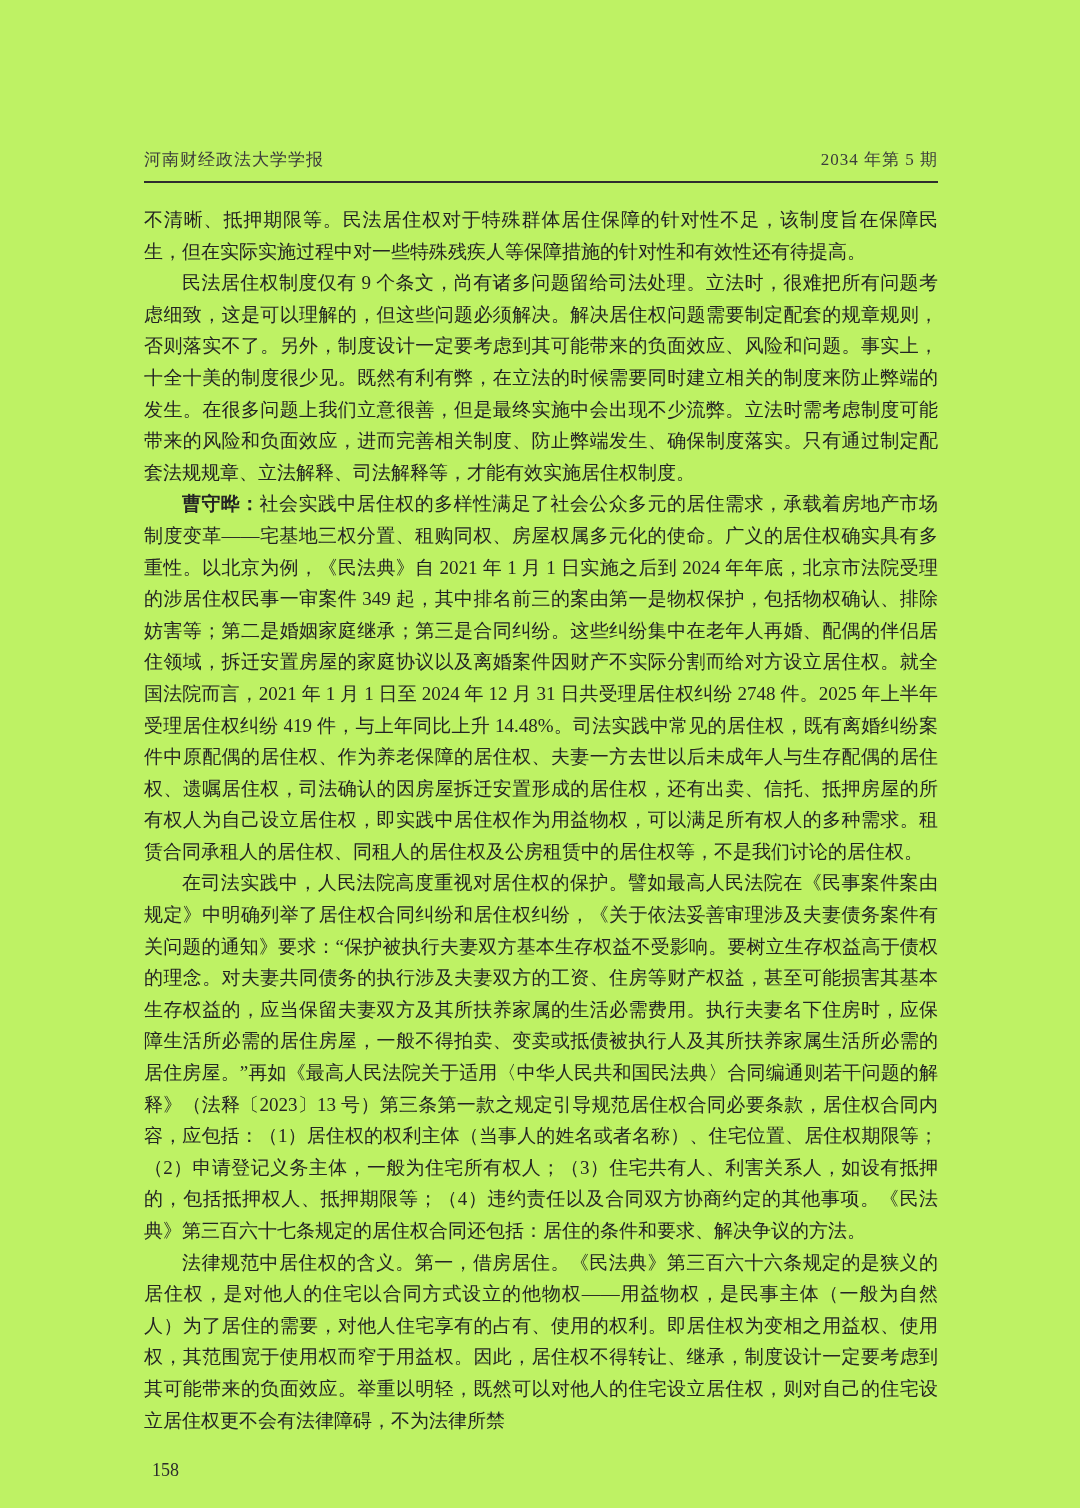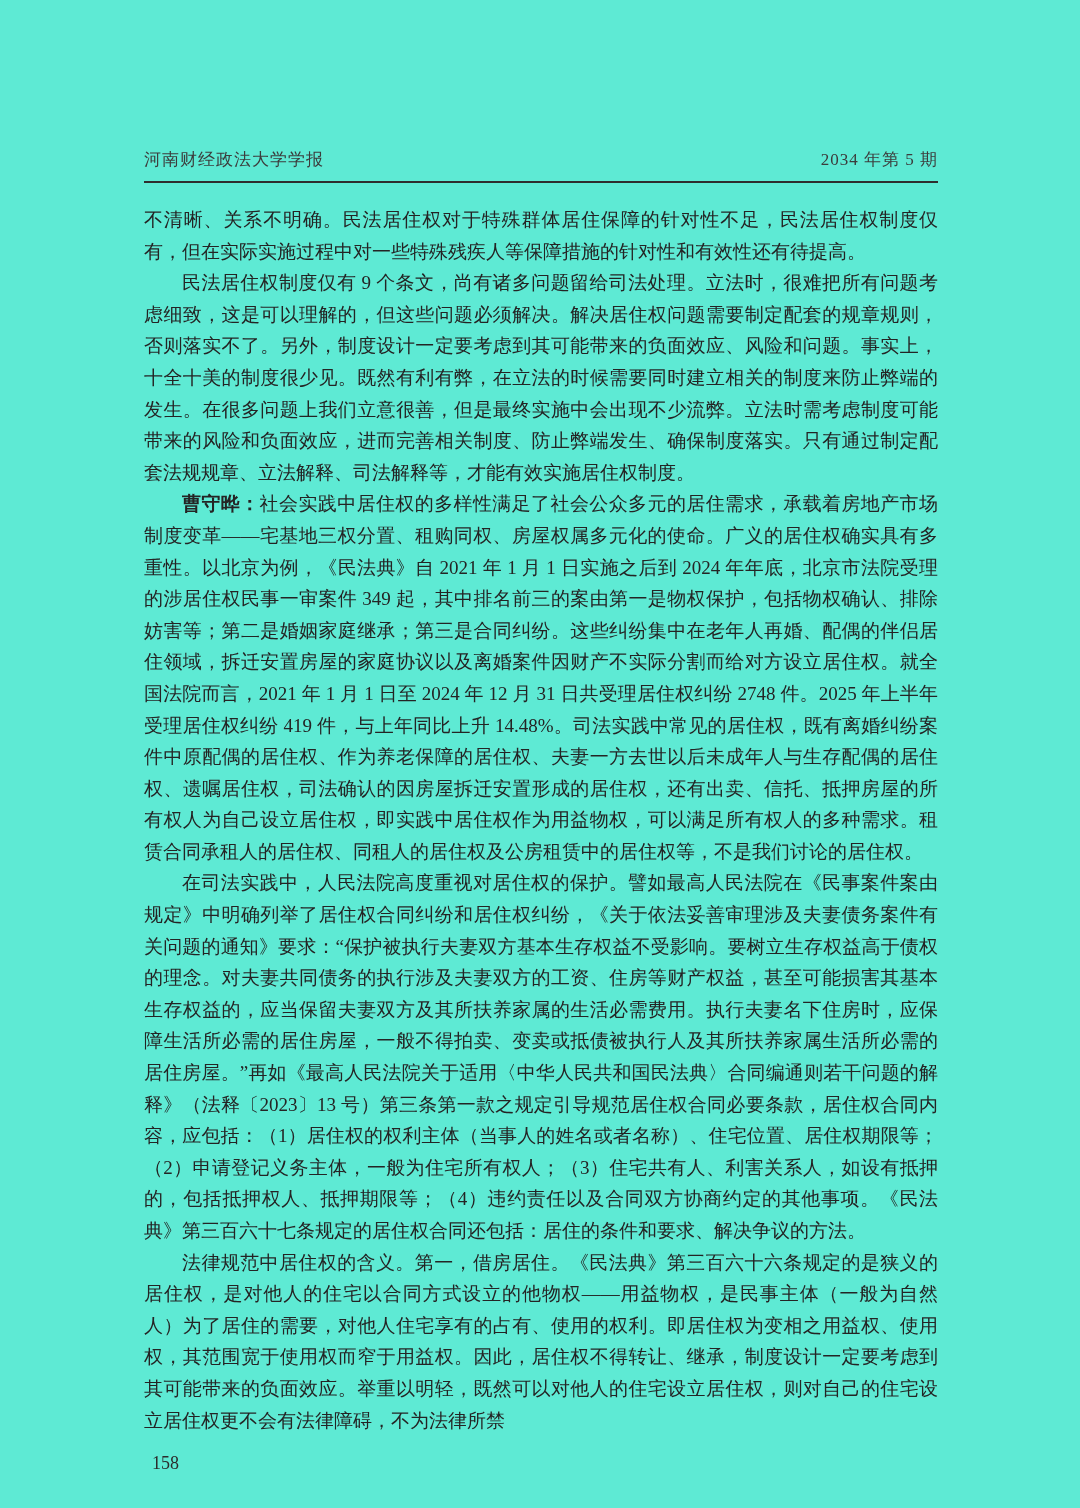--- a/index.html
+++ b/index.html
@@ -5,21 +5,21 @@
   html, body {
     margin: 0;
     padding: 0;
     background: #e8e8e8;
   }
   .page {
     position: relative;
     width: 1080px;
     height: 1508px;
     margin: 0 auto;
-    background: #5eead4;
+    background: #bef264;
     box-sizing: border-box;
     padding: 148px 142px 0 144px;
     font-family: "Liberation Serif", "DejaVu Serif", serif;
     color: #262626;
     overflow: hidden;
   }
   .page-header {
     display: flex;
     justify-content: space-between;
     align-items: flex-end;
@@ -43,21 +43,21 @@
     margin: 0;
     text-indent: 2em;
   }
   .para.no-indent {
     text-indent: 0;
   }
   .speaker {
     font-weight: bold;
   }
   .page-footer {
-    margin-top: 17px;
+    margin-top: 24px;
   }
   .page-number {
     display: inline-block;
     margin-left: 8px;
     font-size: 18px;
     color: #2c2c2c;
   }
 </style>
 </head>
 <body>
@@ -65,21 +65,21 @@
 <div class="page">
 
   <header class="page-header">
     <span class="journal-name">河南财经政法大学学报</span>
     <span class="issue-label">2034 年第 5 期</span>
   </header>
 
   <div class="header-rule"></div>
 
   <main class="content">
-    <p class="para no-indent">不清晰、关系不明确。民法居住权对于特殊群体居住保障的针对性不足，民法居住权制度仅有，但在实际实施过程中对一些特殊残疾人等保障措施的针对性和有效性还有待提高。</p>
+    <p class="para no-indent">不清晰、抵押期限等。民法居住权对于特殊群体居住保障的针对性不足，该制度旨在保障民生，但在实际实施过程中对一些特殊残疾人等保障措施的针对性和有效性还有待提高。</p>
 
     <p class="para">民法居住权制度仅有 9 个条文，尚有诸多问题留给司法处理。立法时，很难把所有问题考虑细致，这是可以理解的，但这些问题必须解决。解决居住权问题需要制定配套的规章规则，否则落实不了。另外，制度设计一定要考虑到其可能带来的负面效应、风险和问题。事实上，十全十美的制度很少见。既然有利有弊，在立法的时候需要同时建立相关的制度来防止弊端的发生。在很多问题上我们立意很善，但是最终实施中会出现不少流弊。立法时需考虑制度可能带来的风险和负面效应，进而完善相关制度、防止弊端发生、确保制度落实。只有通过制定配套法规规章、立法解释、司法解释等，才能有效实施居住权制度。</p>
 
     <p class="para"><span class="speaker">曹守晔：</span><span>社会实践中居住权的多样性满足了社会公众多元的居住需求，承载着房地产市场制度变革——宅基地三权分置、租购同权、房屋权属多元化的使命。广义的居住权确实具有多重性。以北京为例，《民法典》自 2021 年 1 月 1 日实施之后到 2024 年年底，北京市法院受理的涉居住权民事一审案件 349 起，其中排名前三的案由第一是物权保护，包括物权确认、排除妨害等；第二是婚姻家庭继承；第三是合同纠纷。这些纠纷集中在老年人再婚、配偶的伴侣居住领域，拆迁安置房屋的家庭协议以及离婚案件因财产不实际分割而给对方设立居住权。就全国法院而言，2021 年 1 月 1 日至 2024 年 12 月 31 日共受理居住权纠纷 2748 件。2025 年上半年受理居住权纠纷 419 件，与上年同比上升 14.48%。司法实践中常见的居住权，既有离婚纠纷案件中原配偶的居住权、作为养老保障的居住权、夫妻一方去世以后未成年人与生存配偶的居住权、遗嘱居住权，司法确认的因房屋拆迁安置形成的居住权，还有出卖、信托、抵押房屋的所有权人为自己设立居住权，即实践中居住权作为用益物权，可以满足所有权人的多种需求。租赁合同承租人的居住权、同租人的居住权及公房租赁中的居住权等，不是我们讨论的居住权。</span></p>
 
     <p class="para">在司法实践中，人民法院高度重视对居住权的保护。譬如最高人民法院在《民事案件案由规定》中明确列举了居住权合同纠纷和居住权纠纷，《关于依法妥善审理涉及夫妻债务案件有关问题的通知》要求：“保护被执行夫妻双方基本生存权益不受影响。要树立生存权益高于债权的理念。对夫妻共同债务的执行涉及夫妻双方的工资、住房等财产权益，甚至可能损害其基本生存权益的，应当保留夫妻双方及其所扶养家属的生活必需费用。执行夫妻名下住房时，应保障生活所必需的居住房屋，一般不得拍卖、变卖或抵债被执行人及其所扶养家属生活所必需的居住房屋。”再如《最高人民法院关于适用〈中华人民共和国民法典〉合同编通则若干问题的解释》（法释〔2023〕13 号）第三条第一款之规定引导规范居住权合同必要条款，居住权合同内容，应包括：（1）居住权的权利主体（当事人的姓名或者名称）、住宅位置、居住权期限等；（2）申请登记义务主体，一般为住宅所有权人；（3）住宅共有人、利害关系人，如设有抵押的，包括抵押权人、抵押期限等；（4）违约责任以及合同双方协商约定的其他事项。《民法典》第三百六十七条规定的居住权合同还包括：居住的条件和要求、解决争议的方法。</p>
 
     <p class="para">法律规范中居住权的含义。第一，借房居住。《民法典》第三百六十六条规定的是狭义的居住权，是对他人的住宅以合同方式设立的他物权——用益物权，是民事主体（一般为自然人）为了居住的需要，对他人住宅享有的占有、使用的权利。即居住权为变相之用益权、使用权，其范围宽于使用权而窄于用益权。因此，居住权不得转让、继承，制度设计一定要考虑到其可能带来的负面效应。举重以明轻，既然可以对他人的住宅设立居住权，则对自己的住宅设立居住权更不会有法律障碍，不为法律所禁</p>
   </main>
 

